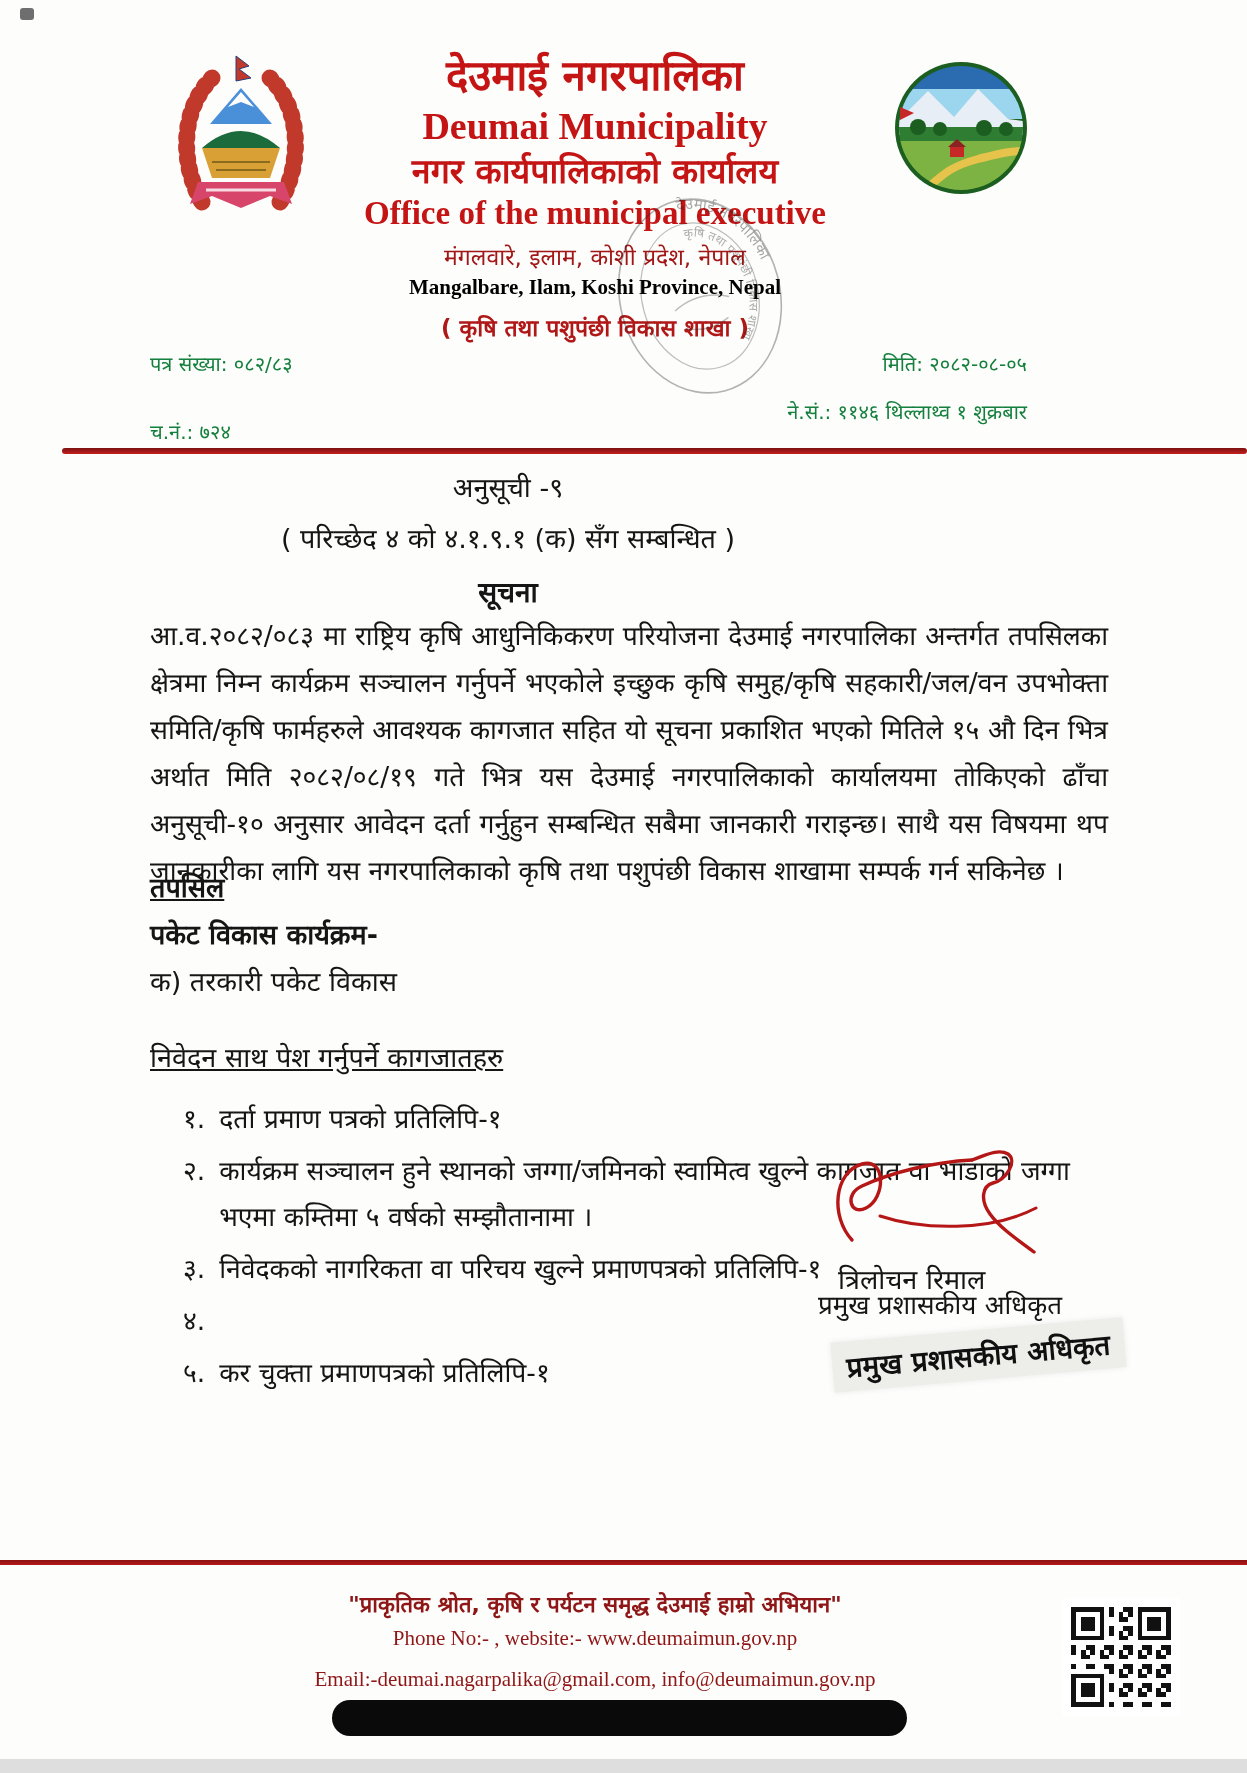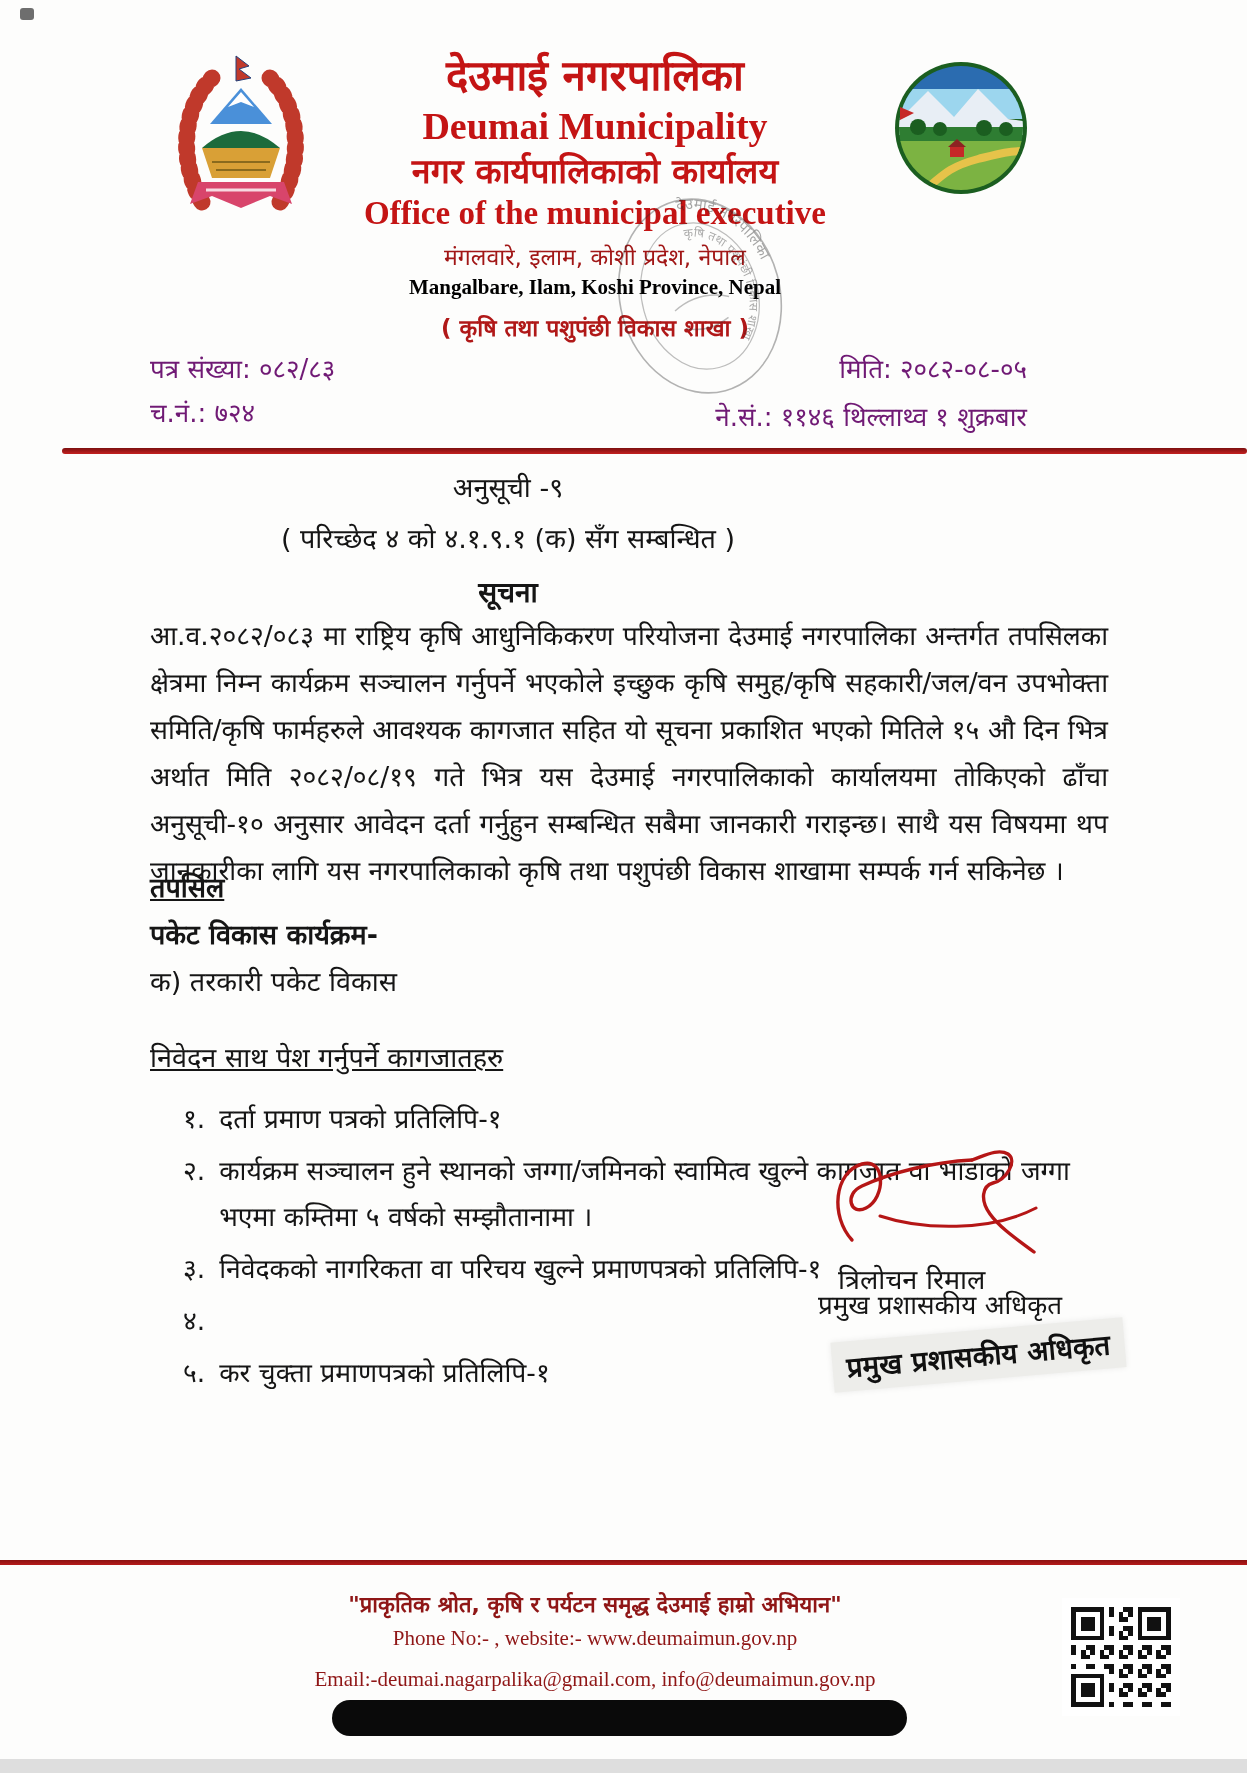--- a/index.html
+++ b/index.html
@@ -12,21 +12,21 @@
   .header-center{left:295px;top:52px;width:600px;text-align:center;color:#c41414;}
   .t-np{font-size:42px;font-weight:bold;line-height:1.15;margin:0;}
   .t-en{font-size:38px;font-weight:bold;font-family:"Liberation Serif",serif;line-height:1.1;margin:6px 0 0;}
   .o-np{font-size:34px;font-weight:bold;line-height:1.15;margin:4px 0 0;}
   .o-en{font-size:33px;font-weight:bold;font-family:"Liberation Serif",serif;margin:4px 0 0;}
   .addr-np{font-size:23px;color:#a11616;margin:8px 0 0;}
   .addr-en{font-size:21px;font-family:"Liberation Serif",serif;color:#000000;margin:3px 0 11px;font-weight:bold;}
   .branch{font-size:23px;font-weight:bold;color:#b01818;margin:4px 0 0;}
   .stamp-wm{left:588px;top:178px;width:224px;height:236px;opacity:.5;pointer-events:none;}
   
-  .meta{font-size:26px;color:#701a75;}
+  .meta{font-size:20px;color:#15803d;}
   .meta-right{text-align:right;right:220px;}
   
   .rule-top{left:62px;right:0;top:448px;height:6px;background:linear-gradient(180deg,#7c1010,#c42020);border-radius:3px;}
   .rule-bottom{left:0;right:0;top:1560px;height:5px;background:linear-gradient(180deg,#8c1212,#b51a1a);}
   
   .annex{left:0;top:468px;width:1016px;text-align:center;font-size:27px;}
   .annex .line{margin:0 0 14px;}
   .annex .head{font-weight:bold;font-size:28px;margin-top:16px;}
   .body-text{left:150px;top:612px;width:958px;font-size:26.5px;line-height:47px;text-align:justify;}
   .h-underline{font-weight:bold;text-decoration:underline;font-size:27px;}
@@ -121,21 +121,21 @@
       </text>
       <text font-size="12" fill="#222" opacity=".75">
         <textPath href="#ring2">कृषि तथा पशुपंछी विकास शाखा</textPath>
       </text>
       <path d="M84,126 q28,-14 56,0 M90,146 q22,10 44,0" stroke="#2a2a2a" stroke-width="1.4" fill="none" opacity=".6"></path>
     </g>
   </svg>
 </div>
 
 <div class="abs meta" style="left:150px;top:350px;">पत्र संख्या: ०८२/८३</div>
-<div class="abs meta" style="left:150px;top:394px;">च.नं.: ७२४</div>
+<div class="abs meta" style="left:150px;top:418px;">च.नं.: ७२४</div>
 <div class="abs meta meta-right" style="top:350px;">मिति: २०८२-०८-०५</div>
 <div class="abs meta meta-right" style="top:398px;">ने.सं.: ११४६ थिल्लाथ्व १ शुक्रबार</div>
 
 <div class="abs rule-top"></div>
 
 <div class="abs annex">
   <div class="line">अनुसूची -९</div>
   <div class="line">( परिच्छेद ४ को ४.१.९.१ (क) सँग सम्बन्धित )</div>
   <div class="head">सूचना</div>
 </div>

